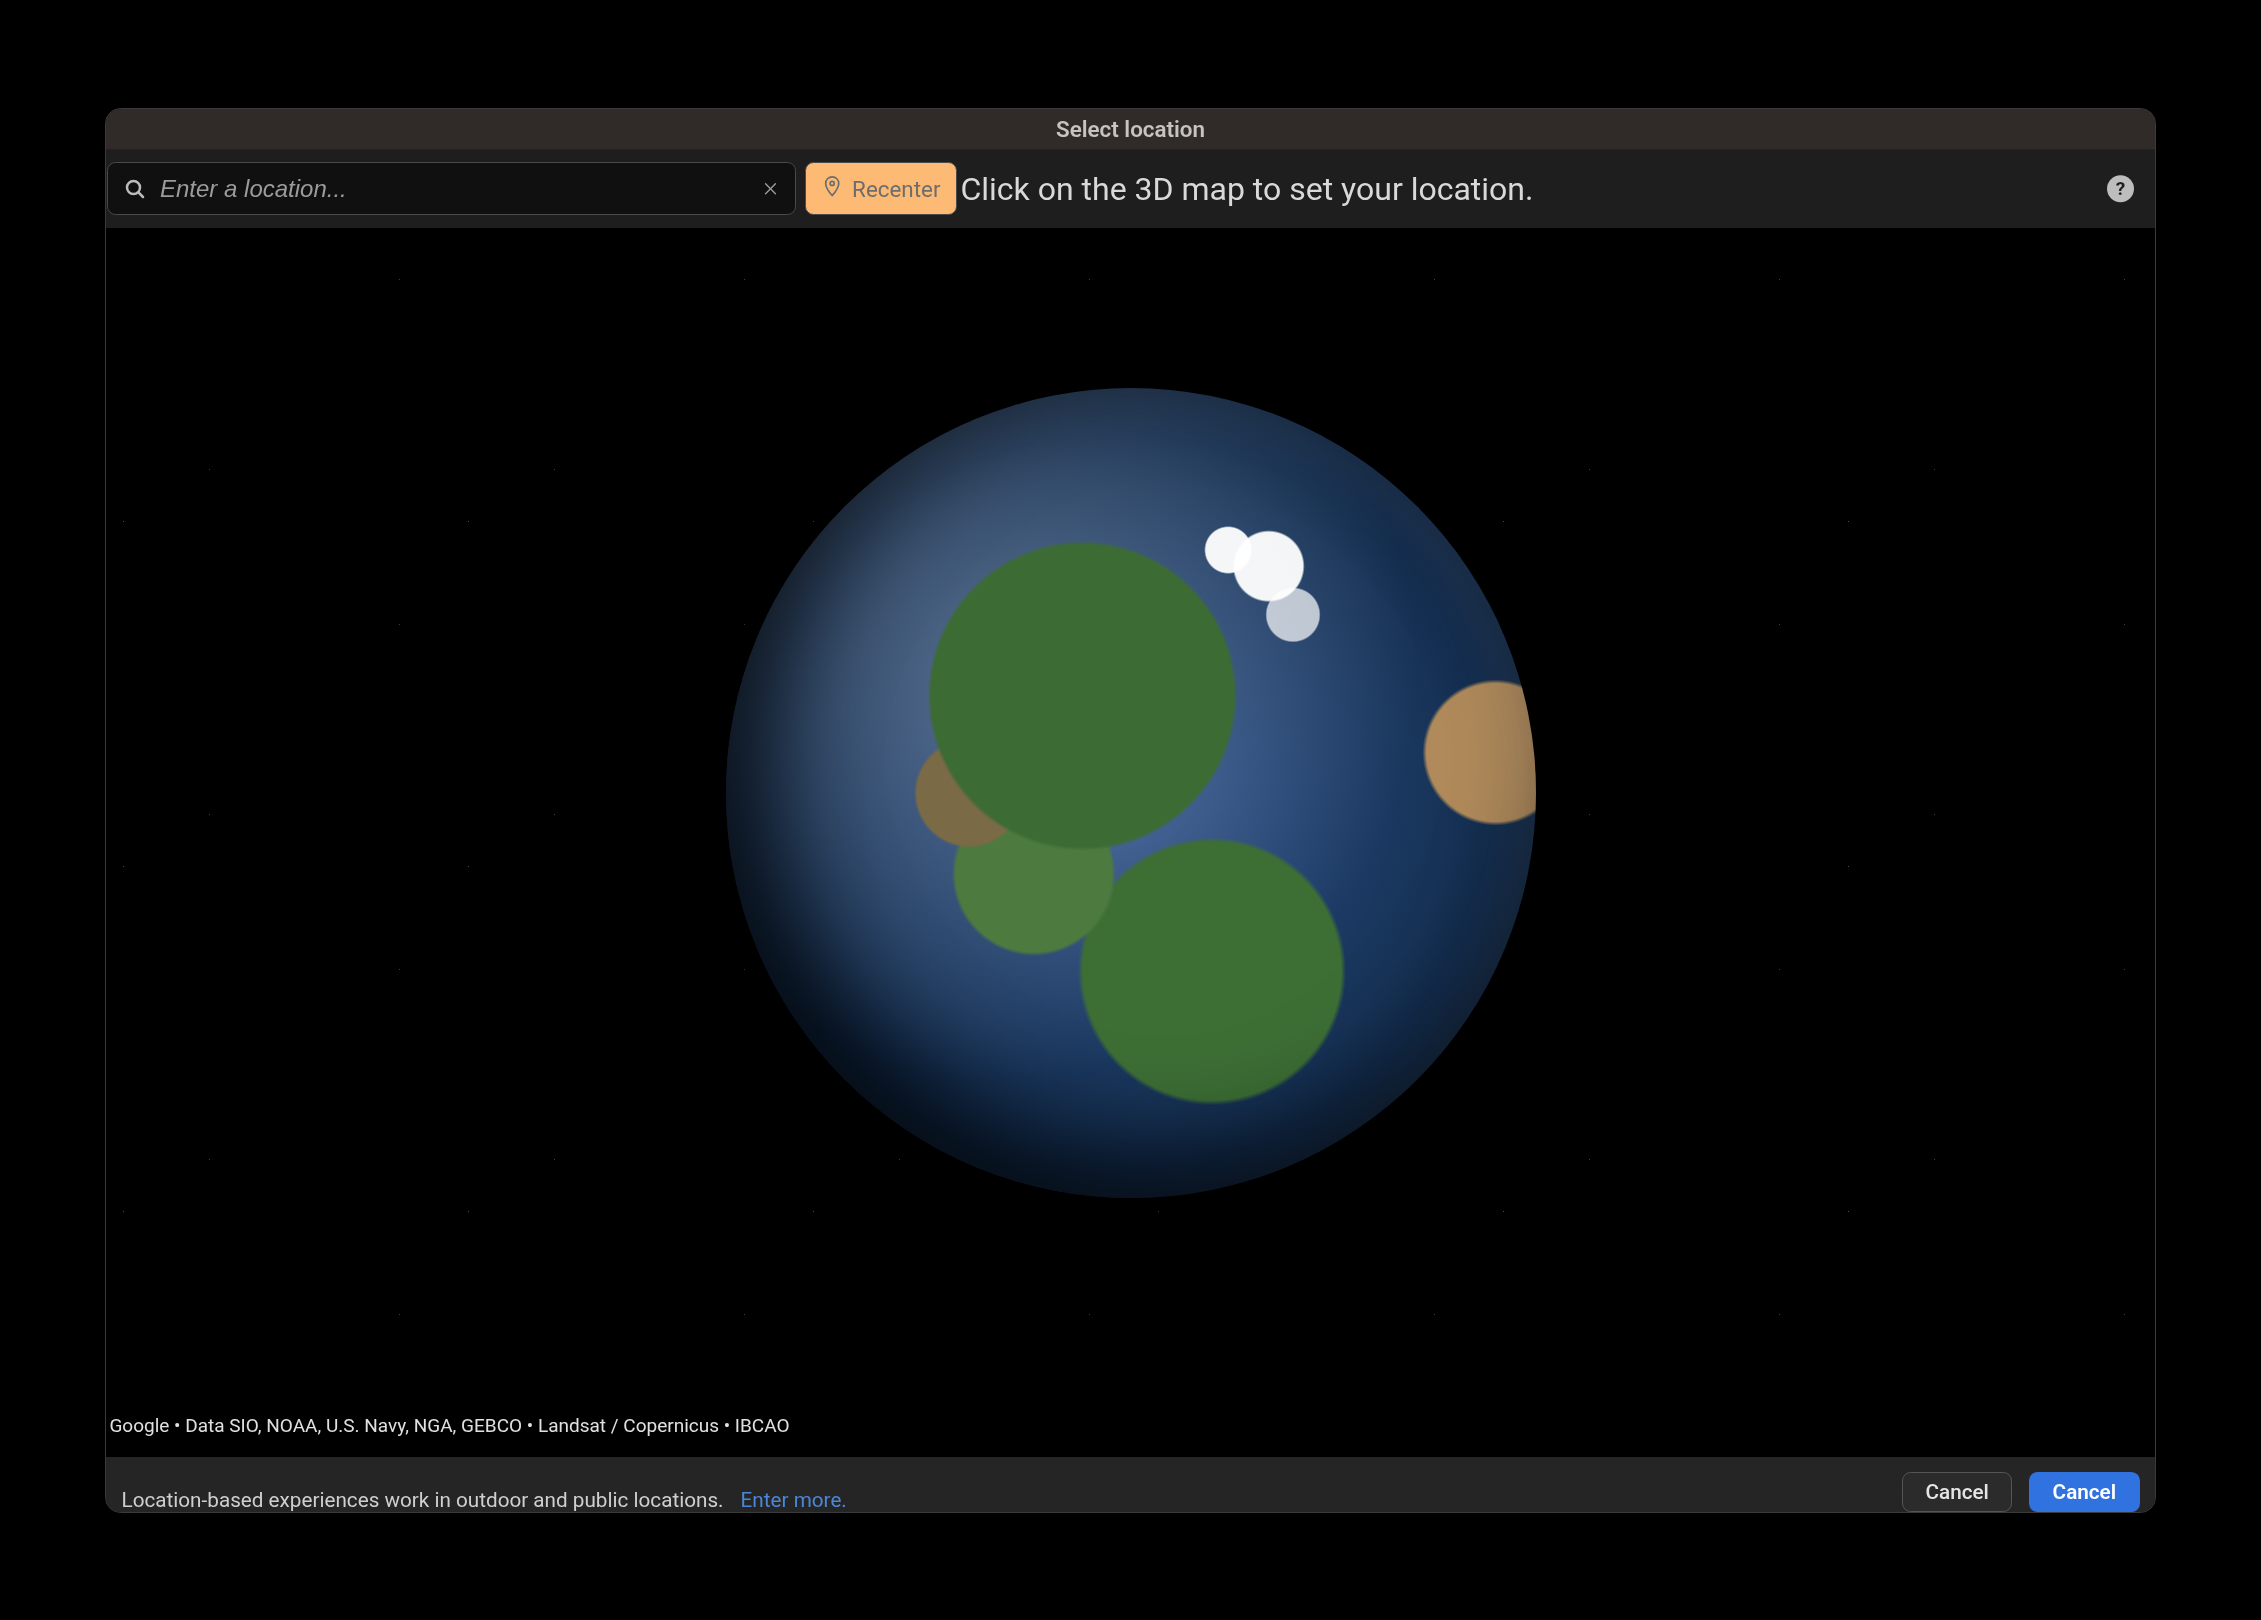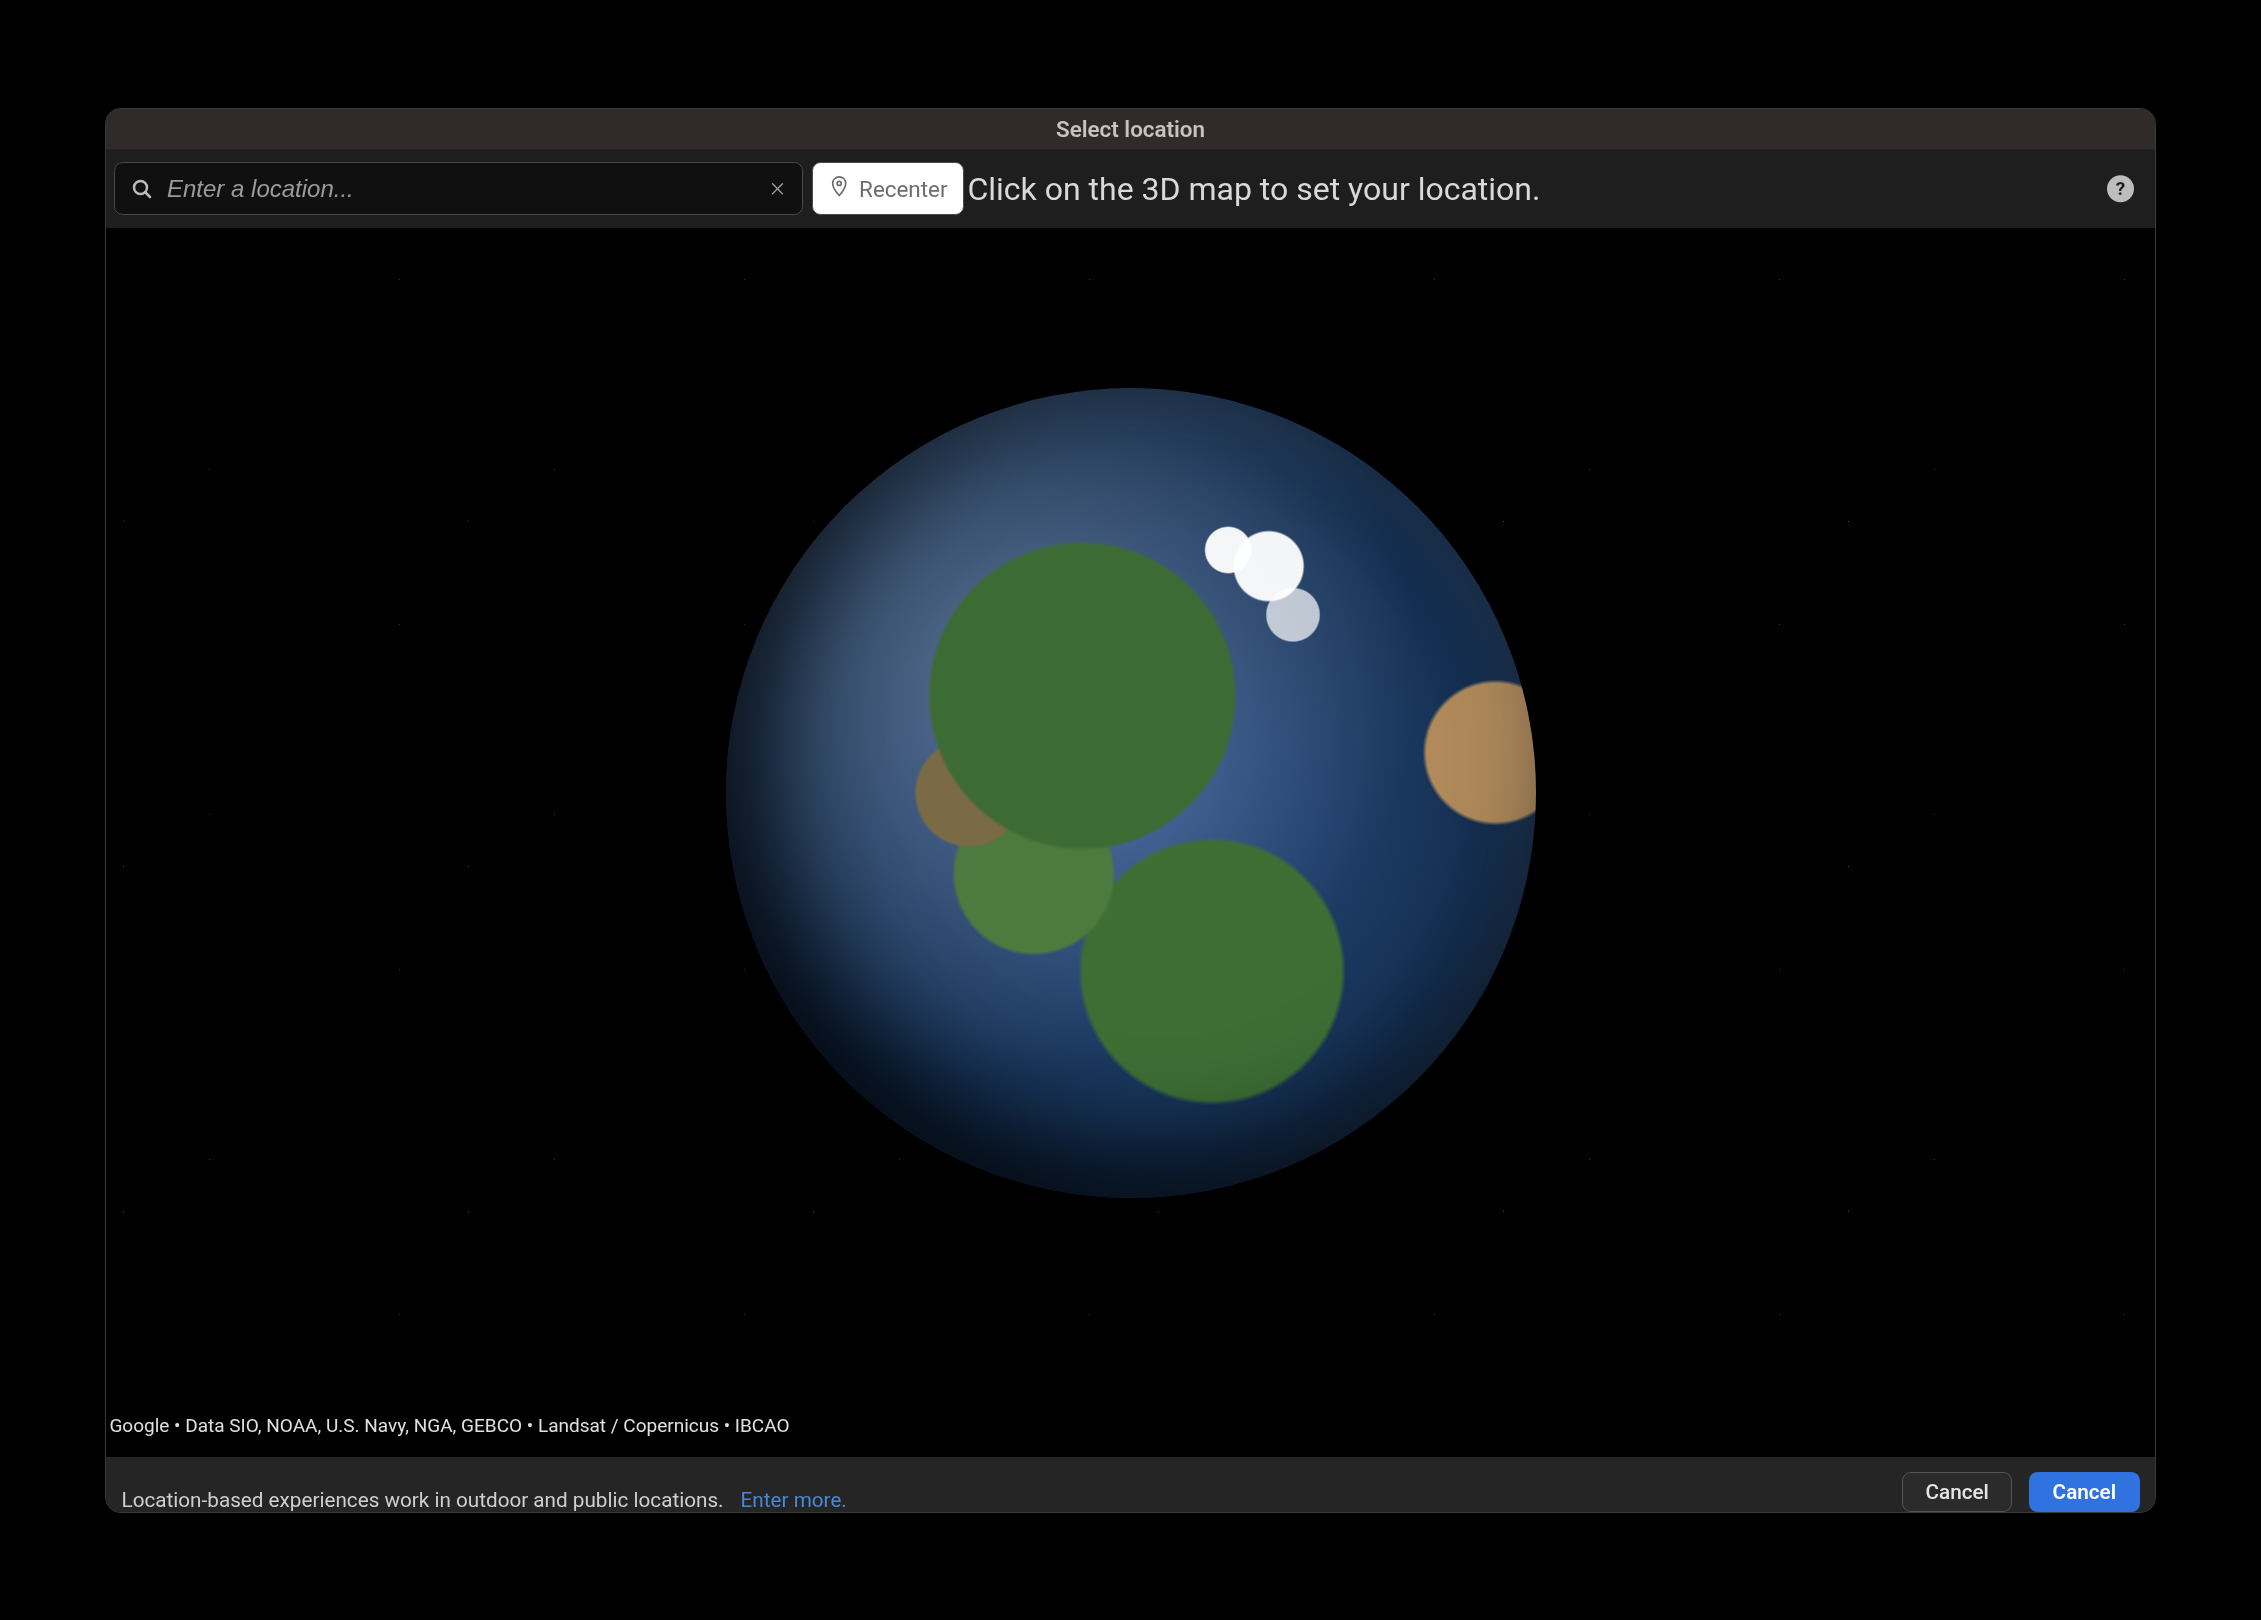--- a/index.html
+++ b/index.html
@@ -39,21 +39,21 @@
       font-size: 22.4px;
       font-weight: 600;
       color: #c6c3c1;
       border-bottom: 0.9px solid #222;
     }
     .toolbar {
       height: 78px;
       background: #1e1e1e;
       display: flex;
       align-items: center;
-      padding: 0 8px;
+      padding: 0 1px;
       gap: 8.6px;
       position: relative;
     }
     .search-wrap {
       position: relative;
       width: 689px;
       height: 53px;
     }
     .search-input {
       width: 100%;
@@ -87,21 +87,21 @@
       height: 27.6px;
       display: flex;
       align-items: center;
       justify-content: center;
       color: #9a9a9a;
       cursor: pointer;
       font-size: 22.4px;
     }
     .recenter-btn {
       height: 53px;
-      background: #ffffff;
+      background: #fdba74;
       border: 0.9px solid #4a4a4a;
       border-radius: 8.6px;
       color: #6d6d6d;
       font-size: 22.4px;
       display: flex;
       align-items: center;
       padding: 0 15.5px;
       gap: 8.6px;
       cursor: default;
     }

